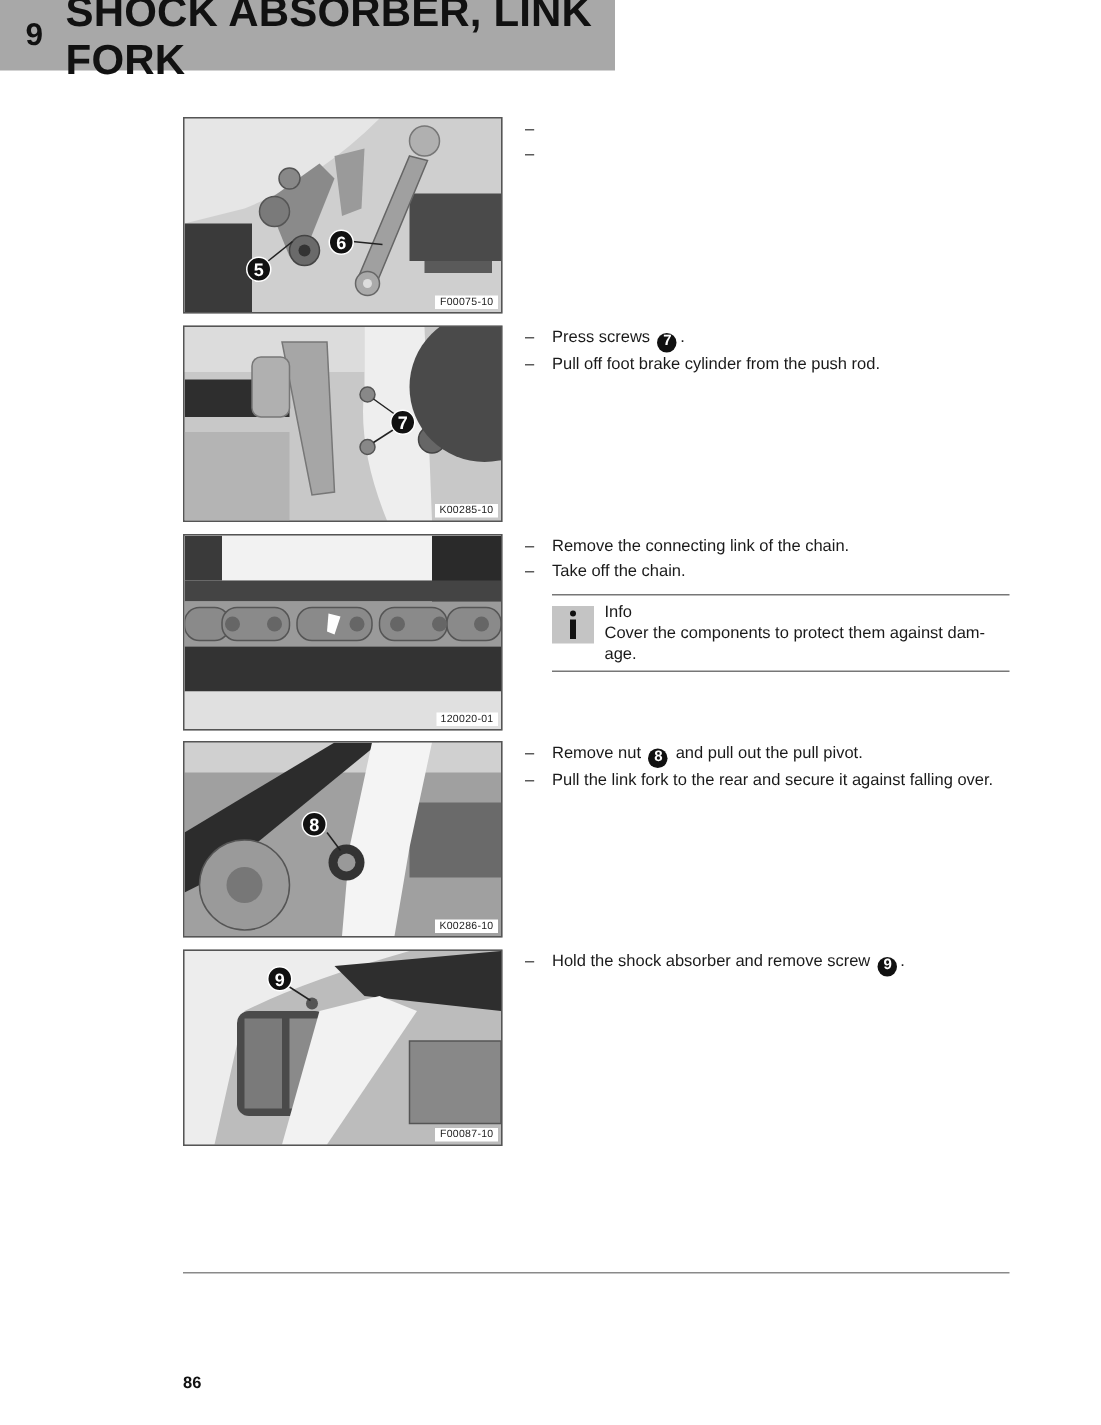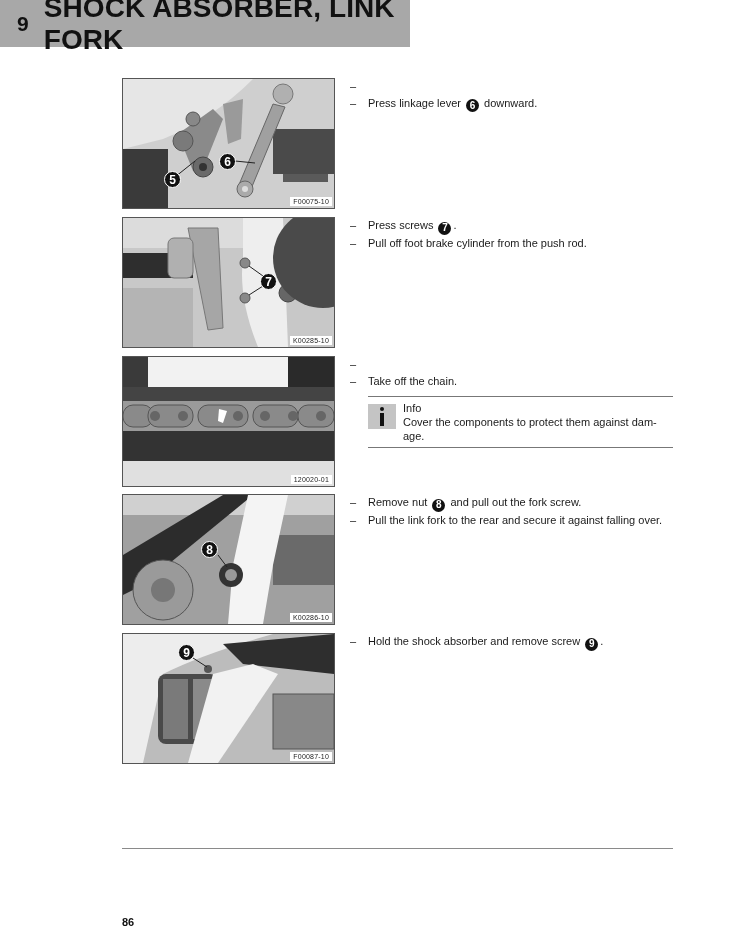--- a/index.html
+++ b/index.html
@@ -85,21 +85,20 @@
     <span class="callout" style="left:41px;top:92px;">5</span>
     <span class="callout" style="left:96px;top:74px;">6</span>
     <span class="caption">F00075-10</span>
   </div>
   <div class="text-col">
     <div class="bullet">
       <span class="dash">–</span>
     </div>
     <div class="bullet">
       <span class="dash">–</span>
-      <span><span>Press linkage lever</span> <span class="badge">6</span> <span>downward.</span></span>
     </div>
   </div>
 </div>
 
 <div class="step" style="top:217px;">
   <div class="photo">
     <svg width="211" height="129" viewBox="0 0 211 129">
       <rect width="211" height="129" fill="#c8c8c8"></rect>
       <rect x="0" y="0" width="120" height="30" fill="#dcdcdc"></rect>
       <rect x="0" y="35" width="70" height="25" fill="#2e2e2e"></rect>
@@ -155,20 +154,21 @@
         </g>
       <path d="M96 52 L104 54 L100 66 L95 64 Z" fill="#ffffff"></path>
       <rect x="0" y="74" width="211" height="30" fill="#333"></rect>
       <rect x="0" y="104" width="211" height="25" fill="#e0e0e0"></rect>
     </svg>
     <span class="caption">120020-01</span>
   </div>
   <div class="text-col">
     <div class="bullet">
       <span class="dash">–</span>
+      <span>Remove the connecting link of the chain.</span>
     </div>
     <div class="bullet">
       <span class="dash">–</span>
       <span>Take off the chain.</span>
     </div>
     <div class="info-box">
       <div class="info-icon">
         <span class="dot"></span>
           <span class="bar"></span>
       </div>
@@ -193,21 +193,21 @@
       <circle cx="108" cy="80" r="12" fill="#333"></circle>
       <circle cx="108" cy="80" r="6" fill="#999"></circle>
       <line x1="95" y1="60" x2="104" y2="72" stroke="#222"></line>
     </svg>
     <span class="callout" style="left:78px;top:46px;">8</span>
     <span class="caption">K00286-10</span>
   </div>
   <div class="text-col">
     <div class="bullet">
       <span class="dash">–</span>
-      <span><span>Remove nut</span> <span class="badge">8</span> <span>and pull out the fork screw.</span></span>
+      <span><span>Remove nut</span> <span class="badge">8</span> <span>and pull out the pull pivot.</span></span>
     </div>
     <div class="bullet">
       <span class="dash">–</span>
       <span>Pull the link fork to the rear and secure it against falling over.</span>
     </div>
   </div>
 </div>
 
 <div class="step" style="top:633px;">
   <div class="photo">

